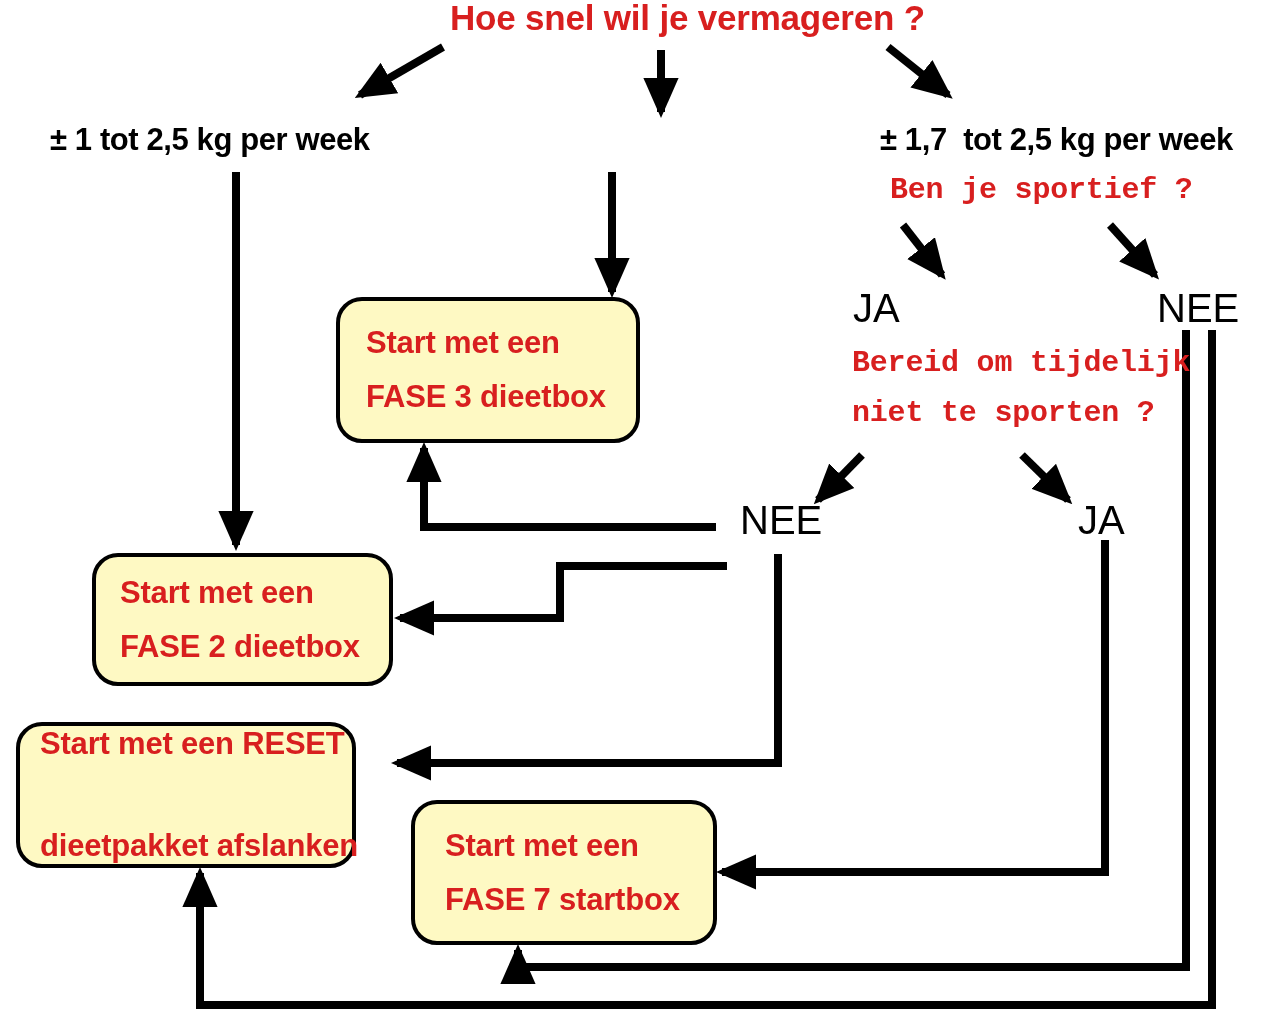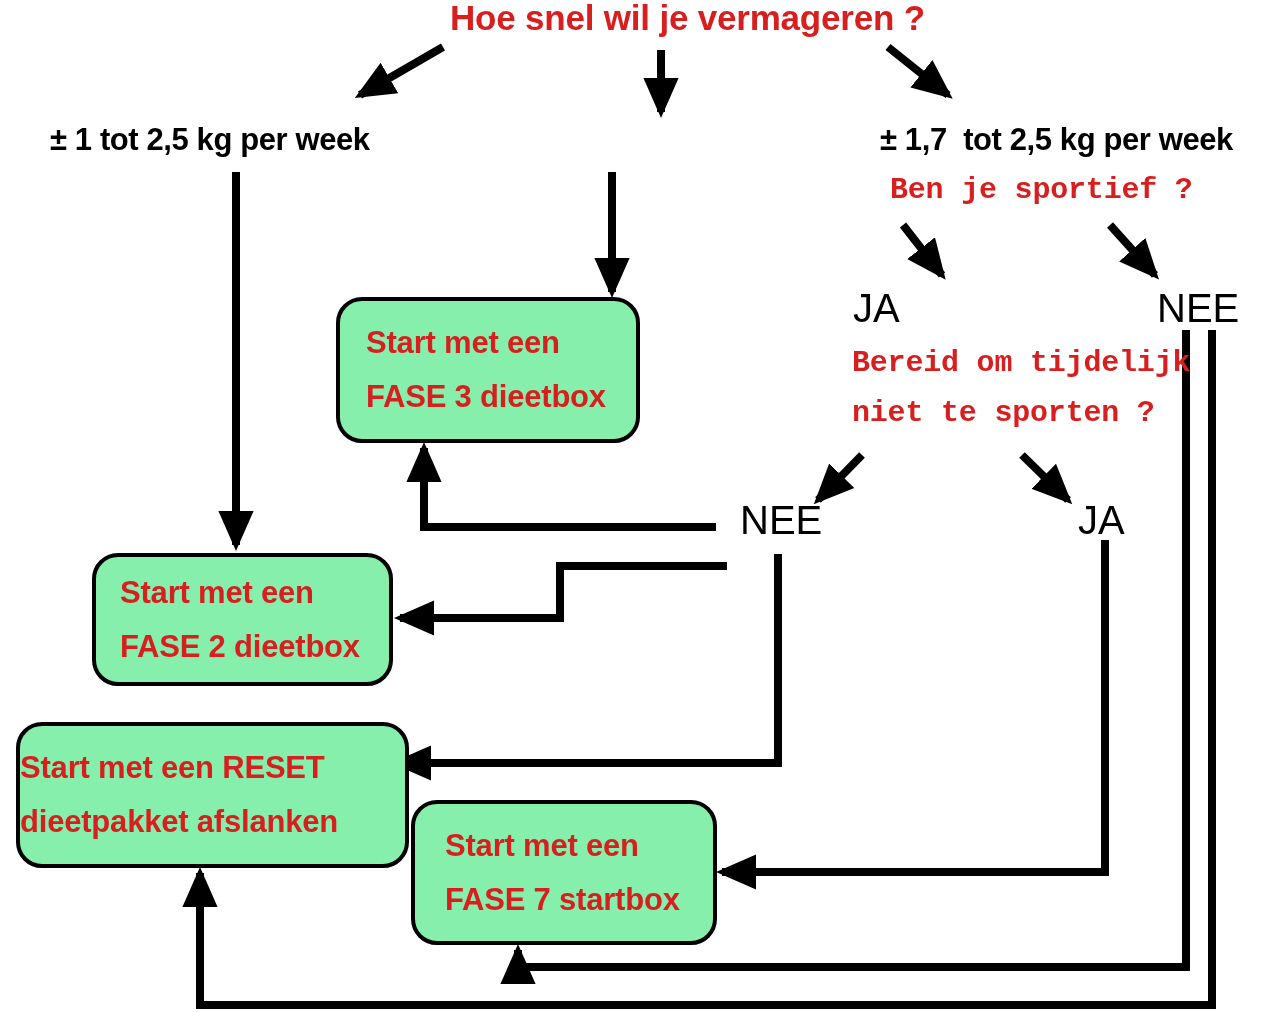--- a/index.html
+++ b/index.html
@@ -50,21 +50,21 @@
     color: #000000;
     font-weight: normal;
     font-size: 40px;
     letter-spacing: 0px;
   }
   .node-box {
     position: absolute;
     box-sizing: border-box;
     border: 4px solid #000000;
     border-radius: 26px;
-    background: #86efac;
+    background: #fef9c3;
     display: flex;
     flex-direction: column;
     justify-content: center;
     align-items: flex-start;
   }
   .node-line {
     color: #d81f1f;
     font-weight: bold;
     font-size: 31px;
     white-space: pre;
@@ -142,21 +142,21 @@
   <div class="node-box" style="left:336px; top:297px; width:304px; height:146px; padding-left:26px;">
     <span class="node-line first">Start met een</span>
     <span class="node-line">FASE 3 dieetbox</span>
   </div>
 
   <div class="node-box" style="left:92px; top:553px; width:301px; height:133px; padding-left:24px;">
     <span class="node-line first">Start met een</span>
     <span class="node-line">FASE 2 dieetbox</span>
   </div>
 
-  <div class="node-box" style="left:16px; top:722px; width:393px; height:146px; ">
+  <div class="node-box" style="left:16px; top:722px; width:340px; height:146px; padding-left:20px;justify-content:space-between;">
     <span class="node-line first">Start met een RESET</span>
     <span class="node-line">dieetpakket afslanken</span>
   </div>
 
   <div class="node-box" style="left:411px; top:800px; width:306px; height:145px; padding-left:30px;">
     <span class="node-line first">Start met een</span>
     <span class="node-line">FASE 7 startbox</span>
   </div>
 
 </div>

